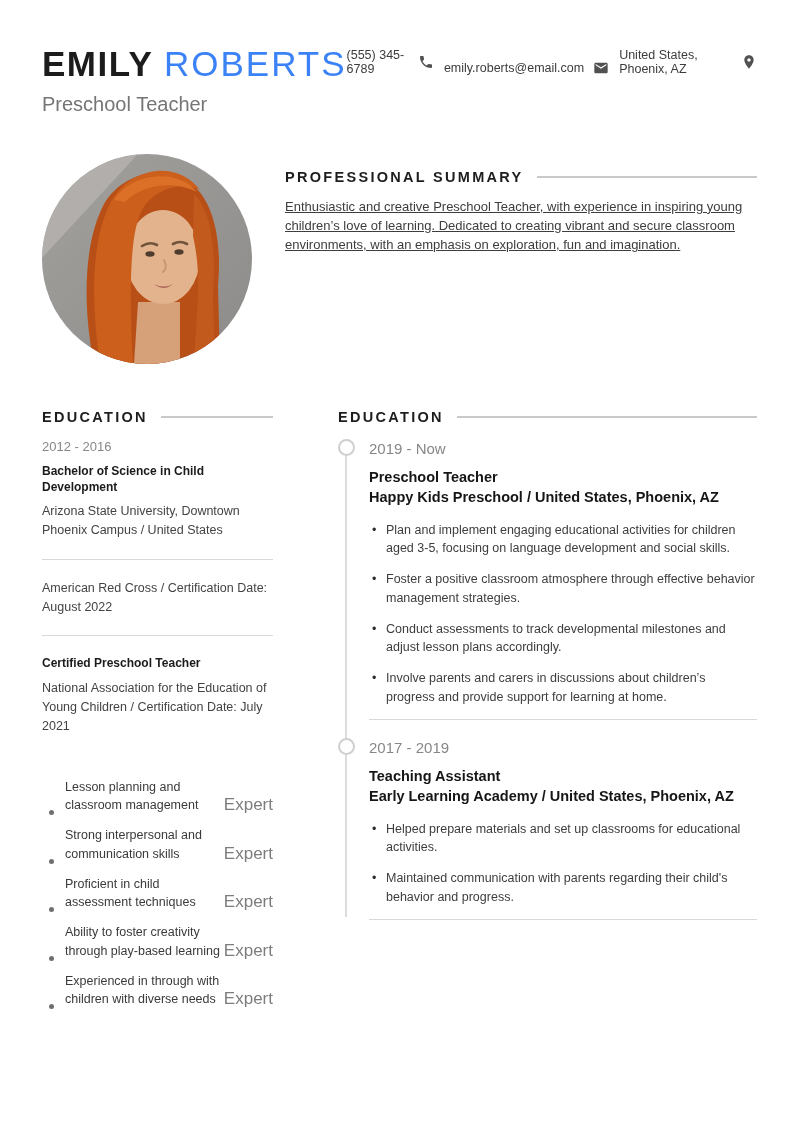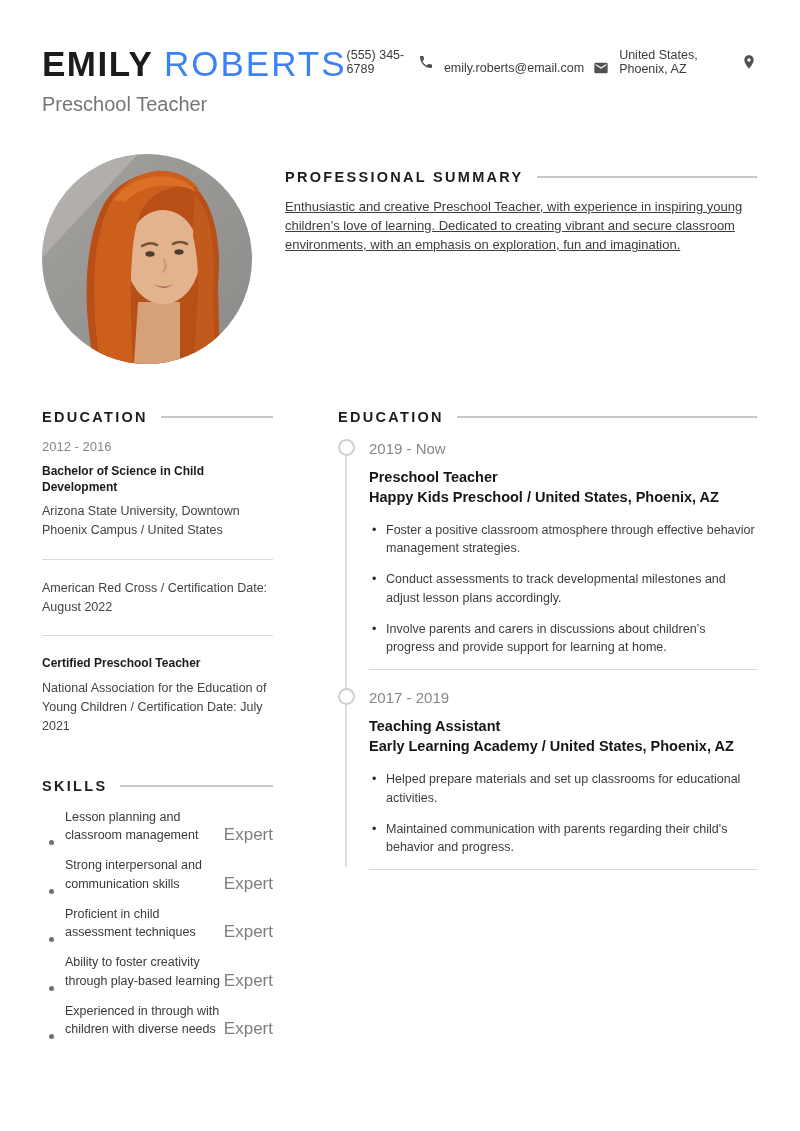--- a/index.html
+++ b/index.html
@@ -149,24 +149,20 @@
         </article>
         <div class="divider edu-div"></div>
 
         <article class="edu-entry">
           <div class="degree">Certified Preschool Teacher</div>
           <div class="school">National Association for the Education of Young Children / Certification Date: July 2021</div>
         </article>
       </section>
 
       <section class="skills-sec">
-        <div class="sec-head">
-          <h2>SKILLS</h2>
-          <div class="rule"></div>
-        </div>
         <div class="sec-gap"></div>
 
         <div class="skill-item">
           <span class="skill-dot"></span>
           <span class="skill-name">Lesson planning and classroom management</span>
           <span class="skill-level">Expert</span>
         </div>
         <div class="skill-item">
           <span class="skill-dot"></span>
           <span class="skill-name">Strong interpersonal and communication skills</span>
@@ -200,20 +196,21 @@
 
         <div class="timeline">
           <div class="tl-line"></div>
 
           <article class="exp-entry">
             <span class="tl-dot"></span>
             <div class="dates">2019 - Now</div>
             <div class="role">Preschool Teacher</div>
             <div class="company">Happy Kids Preschool / United States, Phoenix, AZ</div>
             <ul class="exp-bullets">
+              <li>Plan and implement engaging educational activities for children aged 3-5, focusing on language development and social skills.</li>
               <li>Foster a positive classroom atmosphere through effective behavior management strategies.</li>
               <li>Conduct assessments to track developmental milestones and adjust lesson plans accordingly.</li>
               <li>Involve parents and carers in discussions about children’s progress and provide support for learning at home.</li>
             </ul>
           </article>
 
           <div class="divider exp-div"></div>
 
           <article class="exp-entry">
             <span class="tl-dot"></span>

